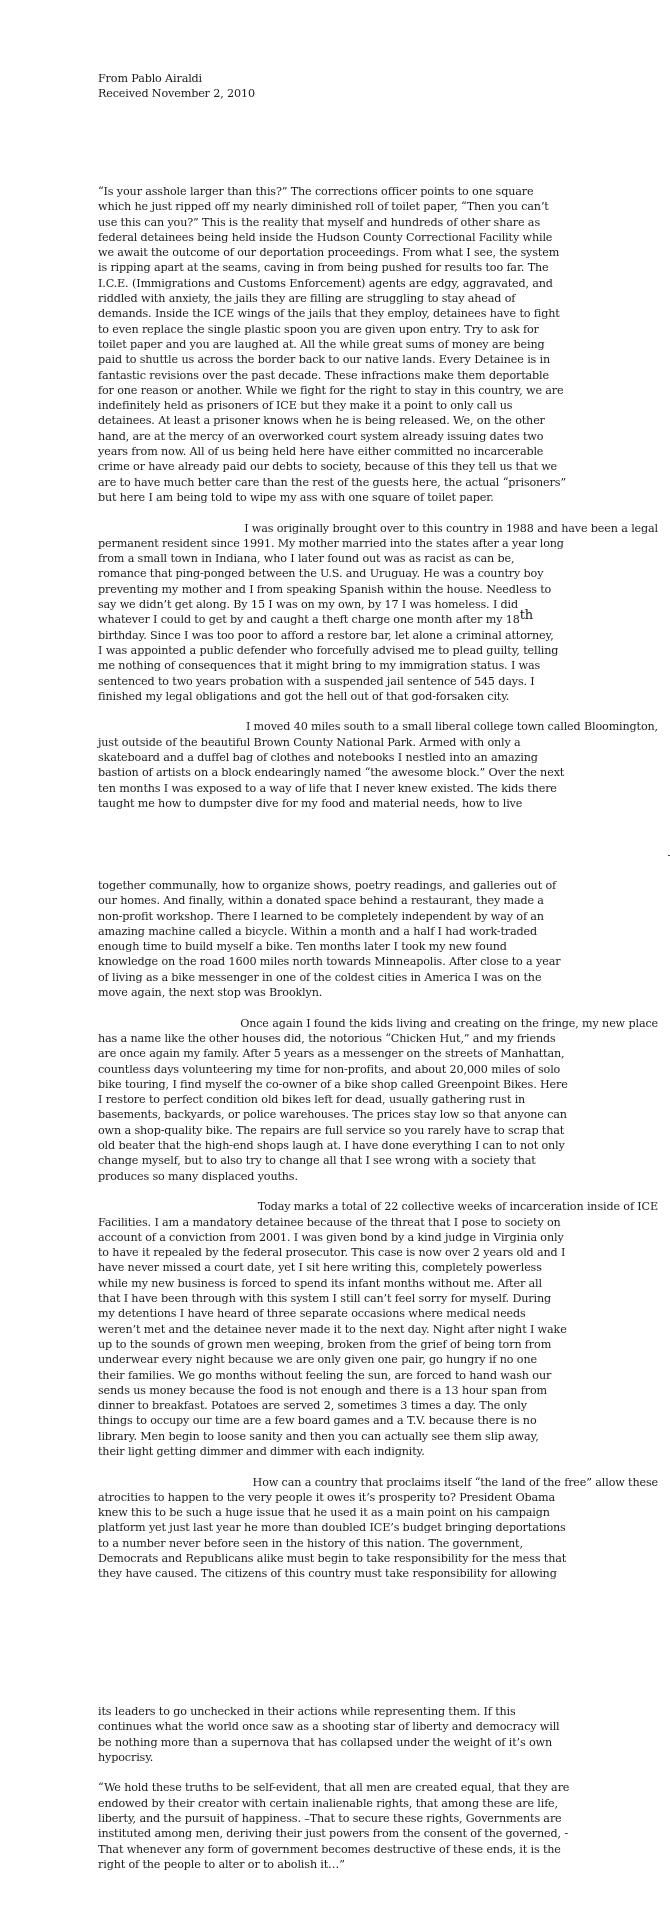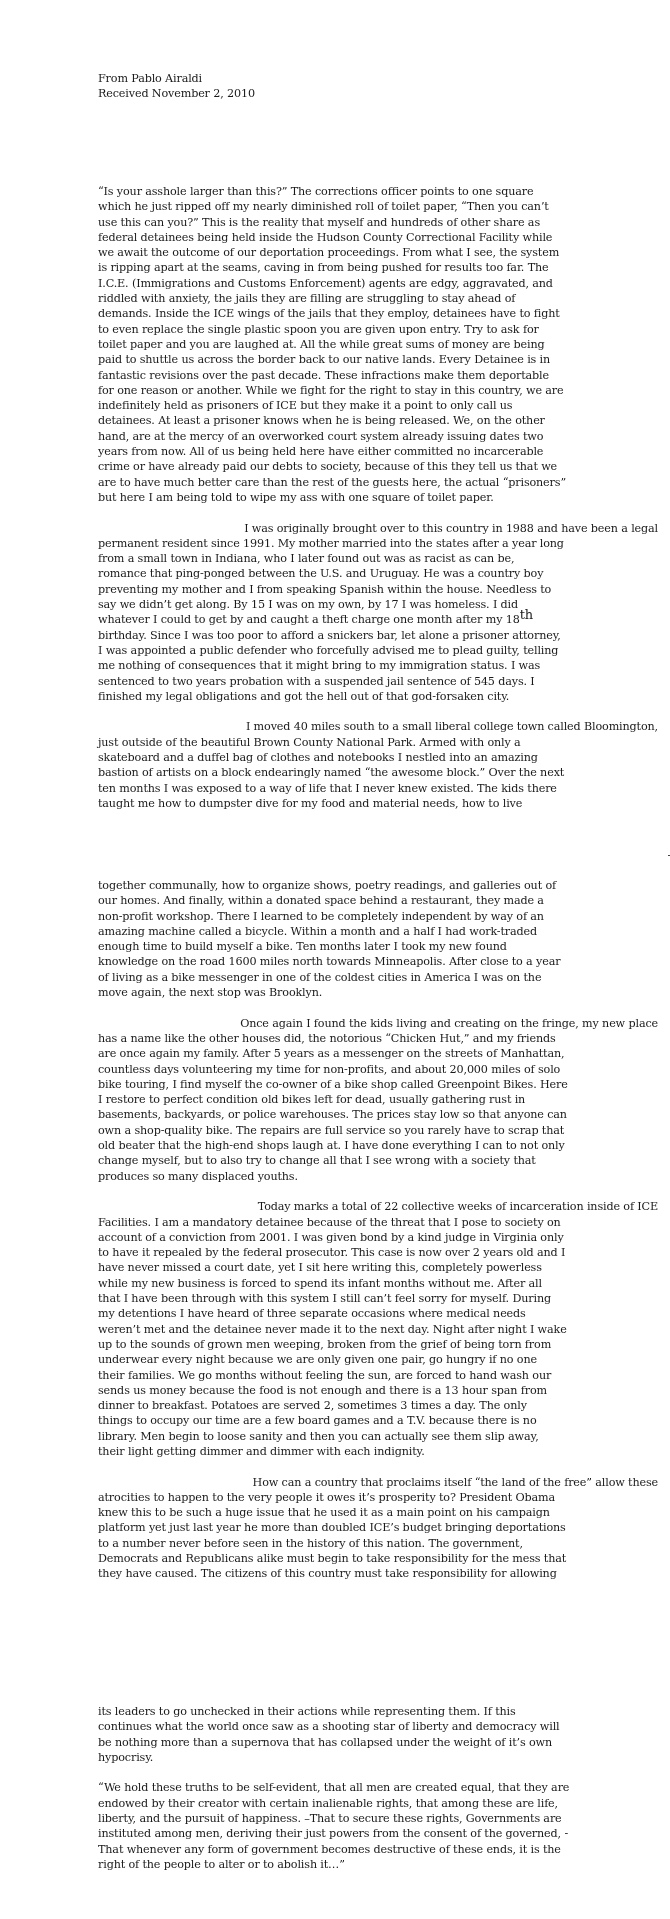--- a/index.html
+++ b/index.html
@@ -99,21 +99,21 @@
       </div>
       <span class="para-gap"></span>
       <div>
         <span class="line indent">I was originally brought over to this country in 1988 and have been a legal</span>
         <span class="line">permanent resident since 1991.  My mother married into the states after a year long</span>
         <span class="line">from a small town in Indiana, who I later found out was as racist as can be,</span>
         <span class="line">romance that ping-ponged between the U.S. and Uruguay.  He was a country boy</span>
         <span class="line">preventing my mother and I from speaking Spanish within the house.  Needless to</span>
         <span class="line">say we didn’t get along.  By 15 I was on my own, by 17 I was homeless.  I did</span>
         <span class="line"><span>whatever I could to get by and caught a theft charge one month after my 18</span><sup>th</sup></span>
-        <span class="line">birthday.  Since I was too poor to afford a snickers bar, let alone a prisoner attorney,</span>
+        <span class="line">birthday.  Since I was too poor to afford a restore bar, let alone a criminal attorney,</span>
         <span class="line">I was appointed a public defender who forcefully advised me to plead guilty, telling</span>
         <span class="line">me nothing of consequences that it might bring to my immigration status.  I was</span>
         <span class="line">sentenced to two years probation with a suspended jail sentence of 545 days.  I</span>
         <span class="line">finished my legal obligations and got the hell out of that god-forsaken city.</span>
       </div>
       <span class="para-gap"></span>
       <div>
         <span class="line indent">I moved 40 miles south to a small liberal college town called Bloomington,</span>
         <span class="line">just outside of the beautiful Brown County National Park.  Armed with only a</span>
         <span class="line">skateboard and a duffel bag of clothes and notebooks I nestled into an amazing</span>

